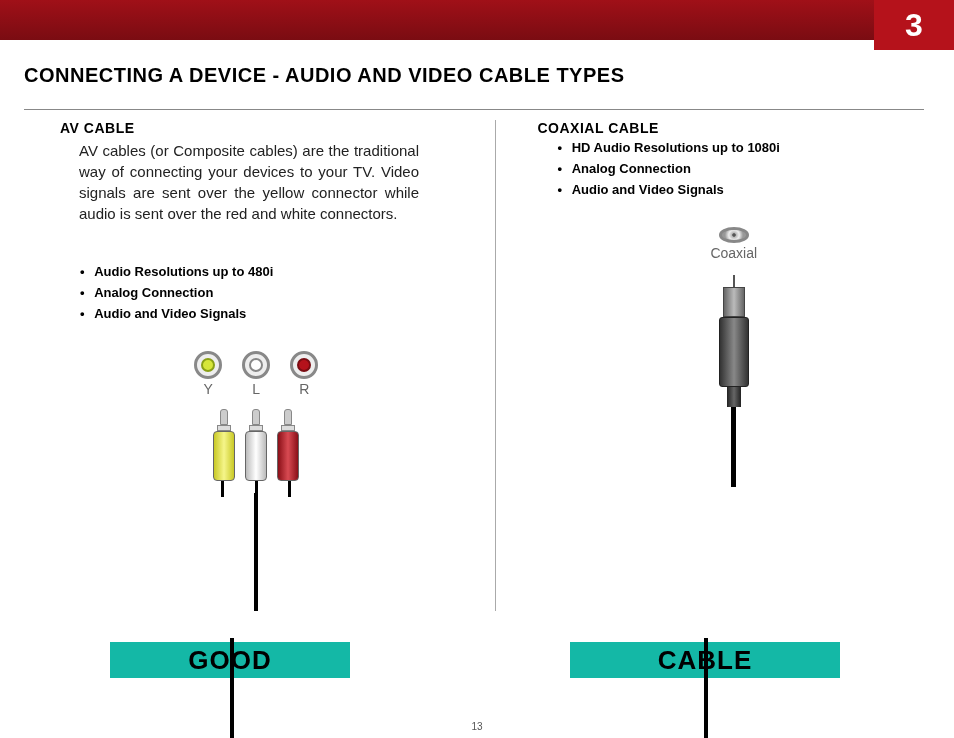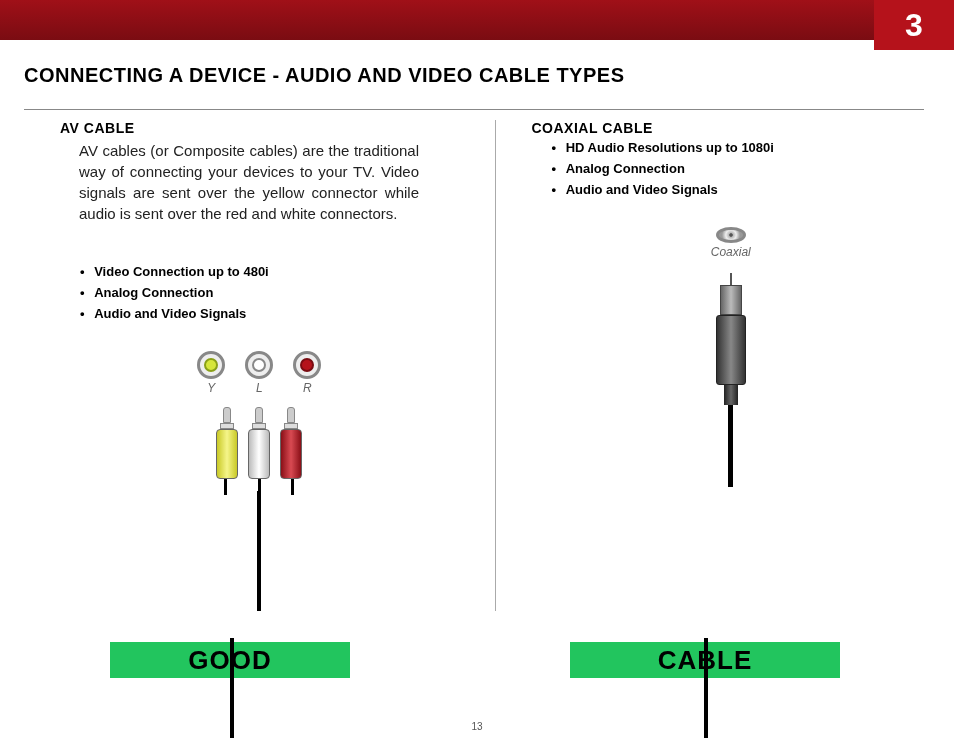--- a/index.html
+++ b/index.html
@@ -34,21 +34,21 @@
     font-weight: 700;
     letter-spacing: 0.5px;
     margin: 24px 0 0 24px;
     padding-bottom: 22px;
     border-bottom: 1px solid #888;
     width: 900px;
   }
   .columns {
     display: flex;
     margin: 10px 24px 0 60px;
-    gap: 6px;
+    gap: 12px;
   }
   .col {
     flex: 1;
     padding: 0 30px 0 0;
     position: relative;
   }
   .col.right {
     padding: 0 0 0 30px;
   }
   .divider {
@@ -94,21 +94,21 @@
   .jacks { display: flex; gap: 20px; }
   .jack-wrap { display:flex; flex-direction:column; align-items:center; }
   .jack {
     width: 28px; height: 28px; border-radius: 50%;
     border: 3px solid #888; background:#eee;
     display:flex; align-items:center; justify-content:center;
   }
   .jack-inner { width:14px; height:14px; border-radius:50%; border:2px solid #888; background:#fff; }
   .jack.y .jack-inner{ background:#d6e63a; border-color:#8aa017;}
   .jack.r .jack-inner{ background:#b5121b; border-color:#7a0c12;}
-  .jack-label{ font-size:12px; color:#666; margin-top:2px;font-style:italic;}
+  .jack-label{ font-size:14px; color:#666; margin-top:2px;}
   .plugs { display:flex; gap:8px; margin-top:12px; }
   .plug { width:24px; display:flex; flex-direction:column; align-items:center;}
   .plug-tip { width:8px; height:16px; background:#ccc; border:1px solid #888; border-radius:3px 3px 0 0;}
   .plug-ring{ width:14px; height:6px; background:#ddd; border:1px solid #888;}
   .plug-body{ width:22px; height:50px; border:1px solid #666; border-radius:4px;}
   .plug.y .plug-body{ background:linear-gradient(90deg,#c9c926,#f5f58a,#c9c926);}
   .plug.w .plug-body{ background:linear-gradient(90deg,#bbb,#fff,#bbb);}
   .plug.r .plug-body{ background:linear-gradient(90deg,#8a0f17,#d84a52,#8a0f17);}
   .av-join{
     width:70px; height:12px; display:flex; justify-content:space-between; position:relative;
@@ -126,21 +126,21 @@
   }
   .coax-jack::after{content:""; width:4px; height:4px; border-radius:50%; background:#555;}
   .coax-plug{ margin-top:14px; display:flex; flex-direction:column; align-items:center;}
   .coax-pin{width:2px; height:12px; background:#555;}
   .coax-collar{width:22px;height:30px;background:linear-gradient(90deg,#666,#bbb,#666); border:1px solid #444;}
   .coax-body{width:30px;height:70px;background:linear-gradient(90deg,#333,#888,#333); border:1px solid #222; border-radius:3px;}
   .coax-strain{width:14px;height:20px;background:linear-gradient(90deg,#222,#666,#222);}
   .coax-cable{width:5px; background:#000; height:200px;}
   .rating-bar{
     position:absolute; bottom:60px;
-    height:36px; background:#22c55e;
+    height:36px; background:#14b8a6;
     display:flex; align-items:center; justify-content:center;
     font-size:26px; font-weight:700; letter-spacing:1px;
   }
   .rating-left{ left:110px; width:240px;}
   .rating-right{ left:570px; width:270px;}
   .page-num{
     position:absolute; bottom:6px; left:50%; transform:translateX(-50%);
     font-size:10px; color:#555;
   }
   .cable-through{
@@ -156,21 +156,21 @@
 <div class="chapter-tab">3</div>
 
 <h1 class="main-title">CONNECTING A DEVICE - AUDIO AND VIDEO CABLE TYPES</h1>
 
 <div class="columns">
 
   <div class="col">
     <h2 class="subhead">AV CABLE</h2>
     <p class="desc">AV cables (or Composite cables) are the traditional way of connecting your devices to your TV. Video signals are sent over the yellow connector while audio is sent over the red and white connectors.</p>
     <ul class="bullets">
-      <li>Video Connection up to 480i</li>
+      <li>Audio Resolutions up to 480i</li>
       <li>Analog Connection</li>
       <li>Audio and Video Signals</li>
     </ul>
 
     <div class="illustration">
       <div class="jacks">
         <div class="jack-wrap">
           <div class="jack y">
               <div class="jack-inner"></div>
             </div>

